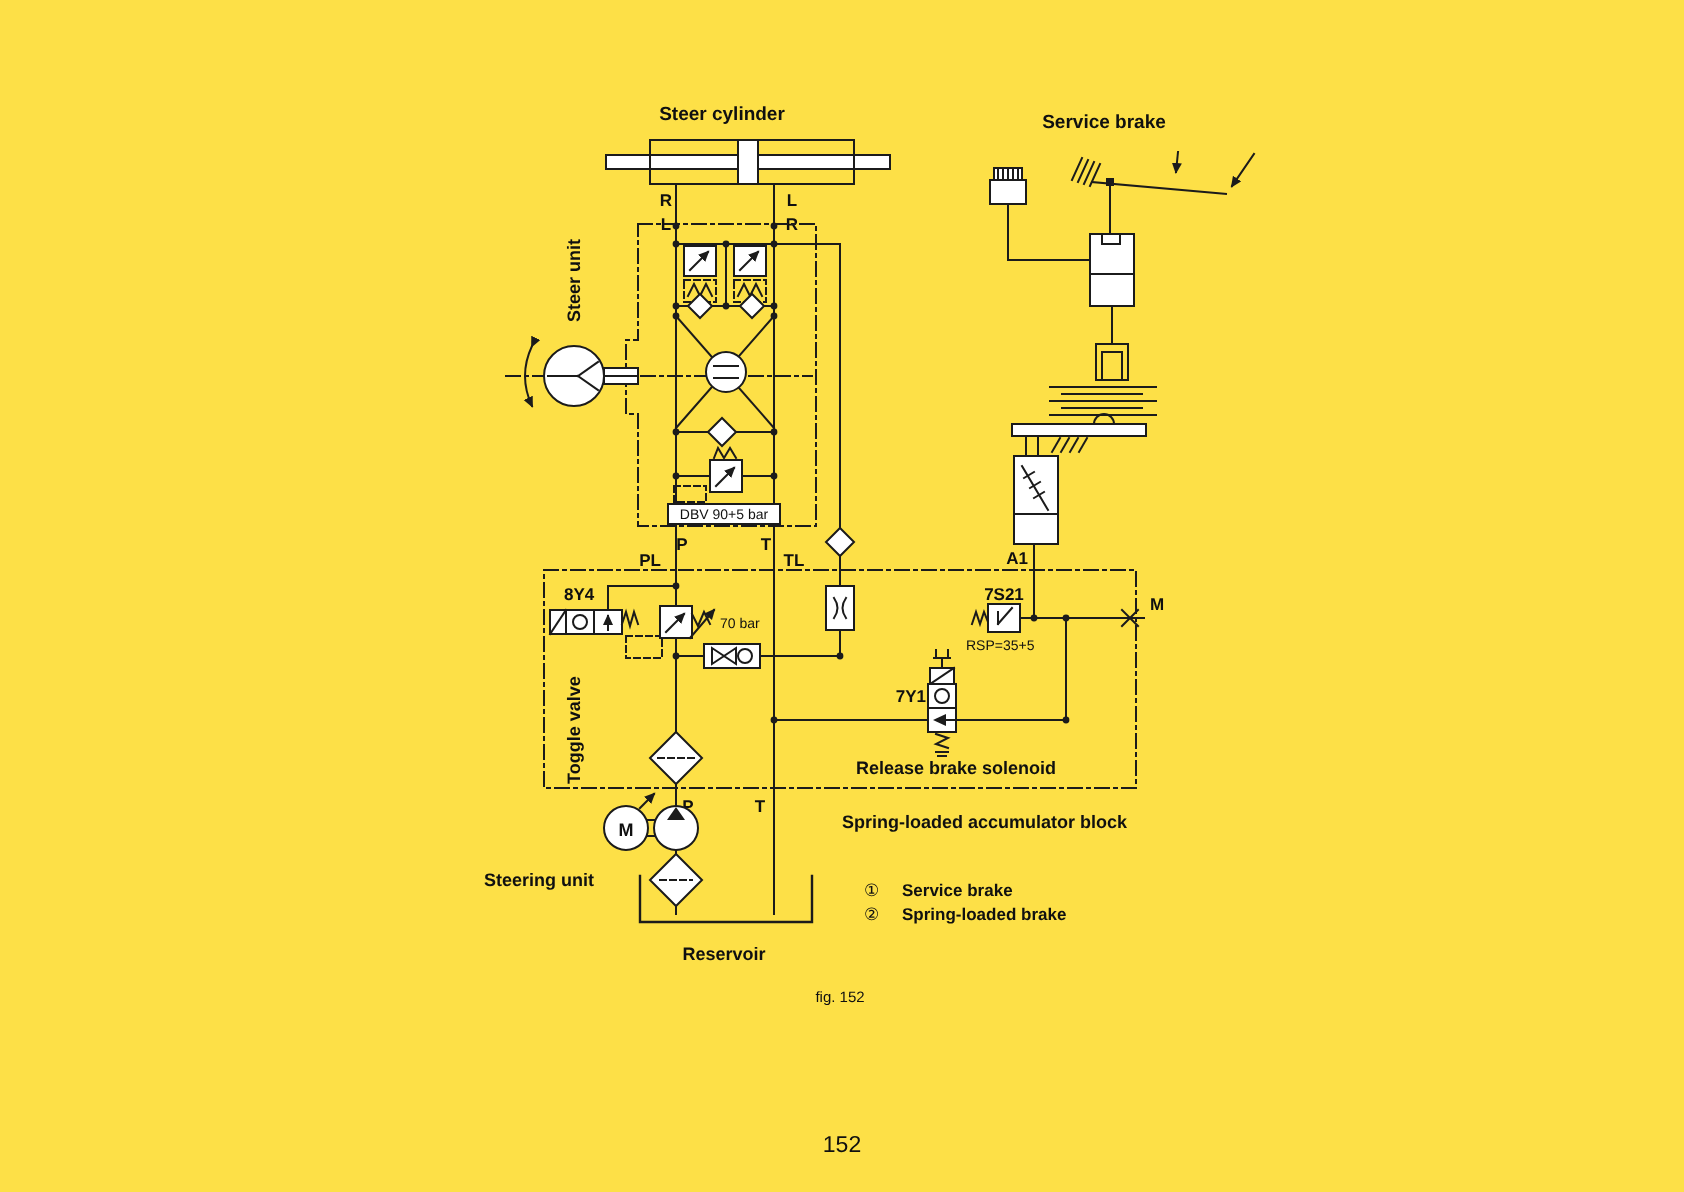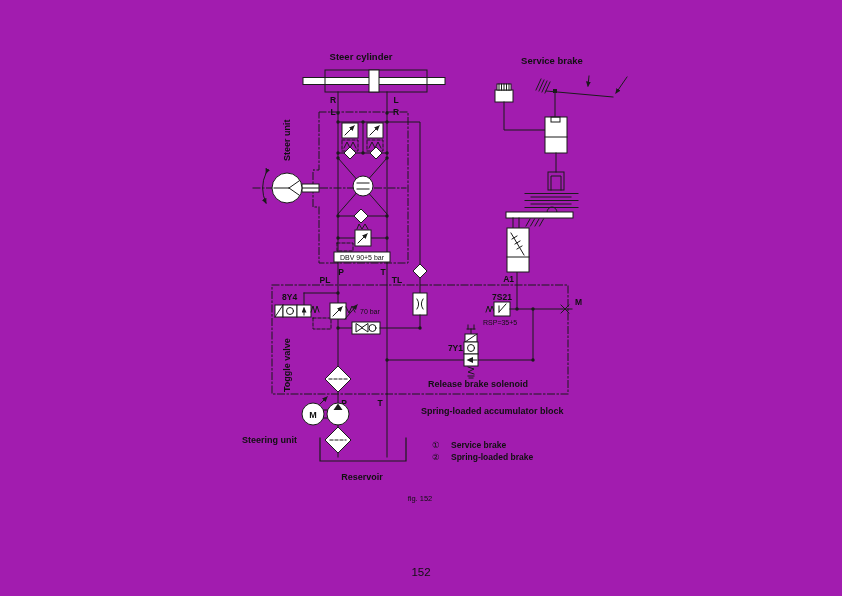--- a/index.html
+++ b/index.html
@@ -1,16 +1,16 @@
 <!DOCTYPE html>
 <html><head>
 <meta charset="utf-8">
 <style>
   html,body{margin:0;padding:0;background:#fff;}
-  .stage{position:relative;width:842px;height:596px;background:#a21caf;overflow:hidden;}
+  .stage{position:relative;width:842px;height:596px;background:#fde047;overflow:hidden;}
   svg{display:block;}
   .ln{fill:none;stroke:#1b1b1b;stroke-width:1;stroke-linecap:square;}
   .ln2{fill:none;stroke:#1b1b1b;stroke-width:1.2;stroke-linecap:square;}
   .fw{fill:#ffffff;stroke:#1b1b1b;stroke-width:1;}
   .fb{fill:#1b1b1b;stroke:none;}
   .dd{stroke-dasharray:7 2.5 1.5 2.5;}
   .ds{stroke-dasharray:3 2;}
   text{font-family:"Liberation Sans","DejaVu Sans",sans-serif;fill:#101010;}
   .t10b{font-size:9.5px;font-weight:bold;}
   .t9b{font-size:9px;font-weight:bold;}

